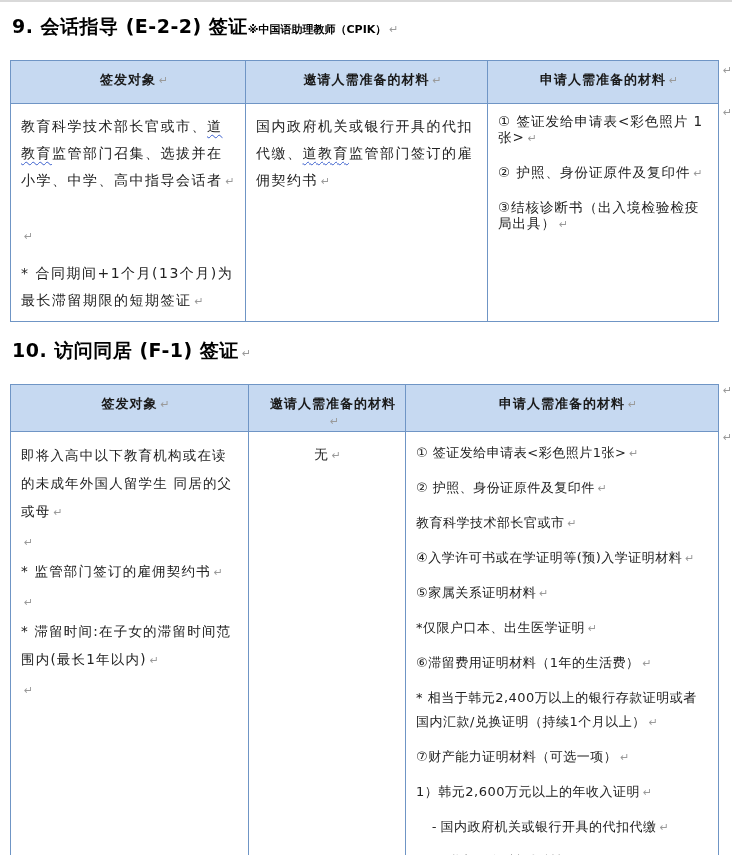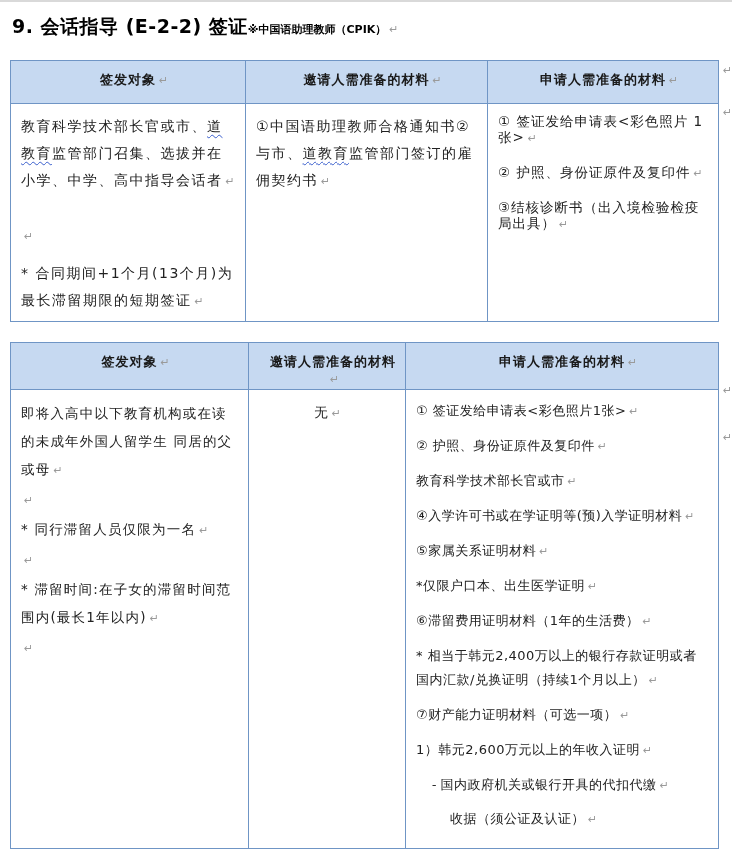--- a/index.html
+++ b/index.html
@@ -133,52 +133,55 @@
       </tr>
     </thead>
     <tbody>
       <tr>
         <td class="c1">
           <p class="p-first"><span>教育科学技术部长官或市、</span><span class="wavy">道教育</span><span>监管部门召集、选拔并在小学、中学、高中指导会话者</span><span class="ret">↵</span></p>
           <p class="blank"><span class="ret">↵</span></p>
           <p><span>* 合同期间+1个月(13个月)为最长滞留期限的短期签证</span><span class="ret">↵</span></p>
         </td>
         <td class="c2">
-          <p><span>①中国语助理教师合格通知书②与市、</span><span class="wavy">道教育</span><span>监管部门签订的雇佣契约书</span><span class="ret">↵</span></p>
+          <p><span>国内政府机关或银行开具的代扣代缴、</span><span class="wavy">道教育</span><span>监管部门签订的雇佣契约书</span><span class="ret">↵</span></p>
         </td>
         <td class="c3">
           <p><span>① 签证发给申请表&lt;彩色照片 1张&gt;</span><span class="ret">↵</span></p>
           <p><span>② 护照、身份证原件及复印件</span><span class="ret">↵</span></p>
           <p><span>③结核诊断书（出入境检验检疫局出具）</span><span class="ret">↵</span></p>
         </td>
       </tr>
     </tbody>
   </table>
 
+  <div class="h-main" style="margin-top:16px;">
+    <span>10. 访问同居 (F-1) 签证</span><span class="ret">↵</span>
+  </div>
 
 
   <table class="visa t2">
     <colgroup>
         <col style="width:238px">
         <col style="width:157px">
         <col style="width:313px">
       </colgroup>
     <thead>
       <tr>
         <th><span>签发对象</span><span class="ret">↵</span></th>
         <th><span>邀请人需准备的材料</span><span class="ret">↵</span></th>
         <th><span>申请人需准备的材料</span><span class="ret">↵</span></th>
       </tr>
     </thead>
     <tbody>
       <tr>
         <td class="c1">
           <p><span>即将入高中以下教育机构或在读的未成年外国人留学生 同居的父或母</span><span class="ret">↵</span></p>
           <p><span class="ret">↵</span></p>
-          <p><span>* 同行滞留人员仅限为一名</span><span class="ret">↵</span></p>
+          <p><span>* 监管部门签订的雇佣契约书</span><span class="ret">↵</span></p>
           <p><span class="ret">↵</span></p>
           <p><span>* 滞留时间:在子女的滞留时间范围内(最长1年以内)</span><span class="ret">↵</span></p>
           <p><span class="ret">↵</span></p>
         </td>
         <td class="c2">
           <p><span>无</span><span class="ret">↵</span></p>
         </td>
         <td class="c3">
           <p class="i0"><span>① 签证发给申请表&lt;彩色照片1张&gt;</span><span class="ret">↵</span></p>
           <p class="i0"><span>② 护照、身份证原件及复印件</span><span class="ret">↵</span></p>

